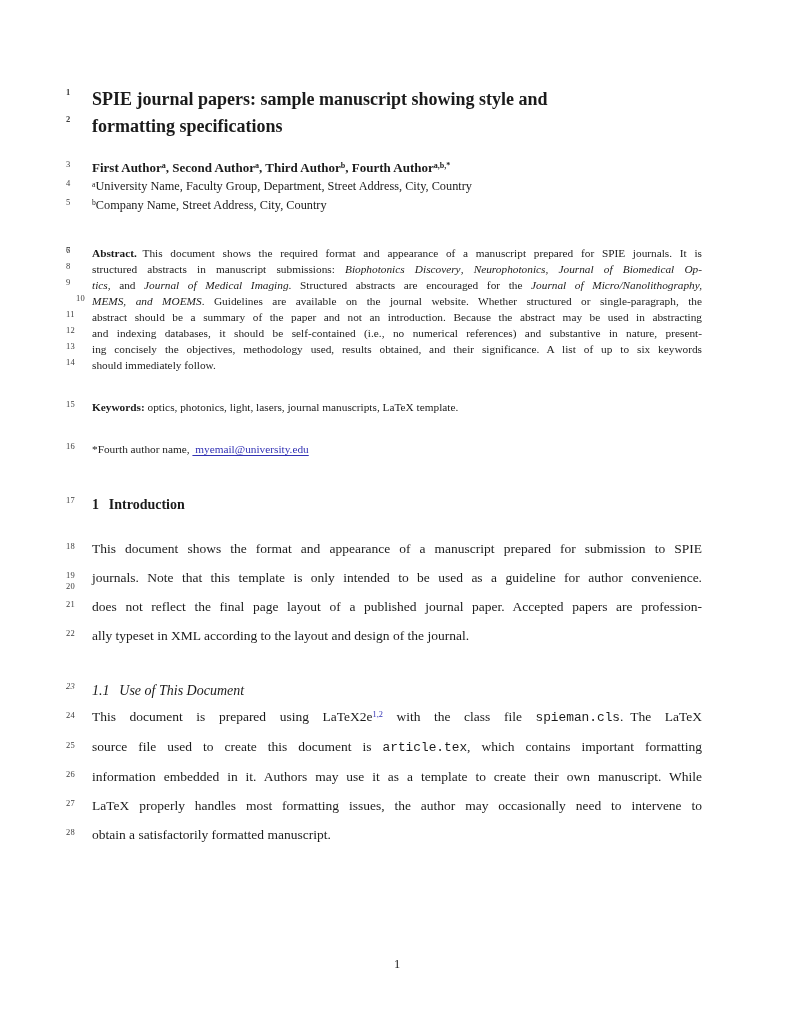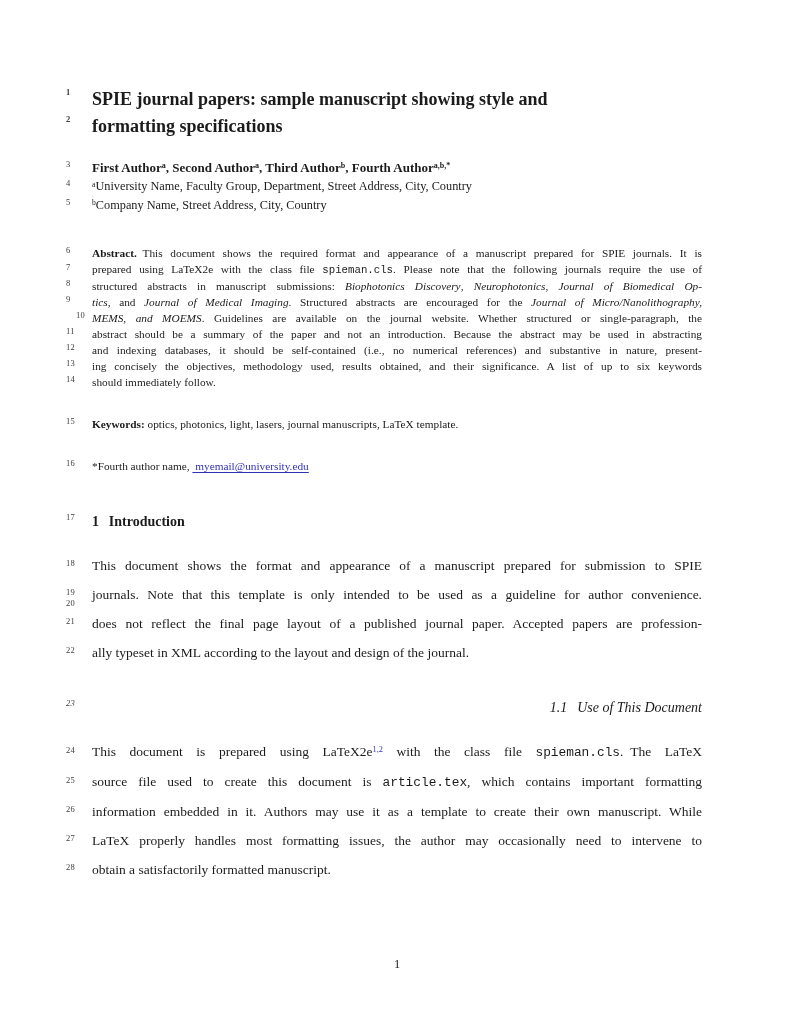--- a/index.html
+++ b/index.html
@@ -25,34 +25,34 @@
   .just .ltext { white-space: normal; text-align: justify; text-align-last: justify; }
 
   
   .b-title    { font-size: 18px;  line-height: 27px;  font-weight: bold; }
   .b-title .lineno { bottom: 7px; }
   .b-authors  { font-size: 13px;  line-height: 19px; }
   .b-affil    { font-size: 12.3px; line-height: 18.5px; }
   .b-abstract, .b-keywords, .b-email { font-size: 11.3px; line-height: 16px; }
   .b-h1       { font-size: 14px;  line-height: 20px; font-weight: bold; }
   .b-h1 .lineno, .b-h2 .lineno { bottom: 5px; font-weight: normal; }
-  .b-h2       { font-size: 14px;  line-height: 20px; font-style: italic; text-align: right; }
+  .b-h2       { font-size: 14px;  line-height: 20px; font-style: italic; }
   .b-body, .b-body2 { font-size: 13.5px; line-height: 18px; margin-top: 11px; }
 
   
   .b-title.block-start    { margin-top: 86px; }
   .b-authors.block-start  { margin-top: 18px; }
   .b-affil.block-start    { margin-top: 0; }
   .b-abstract.block-start { margin-top: 31px; }
   .b-keywords.block-start { margin-top: 26px; }
   .b-email.block-start    { margin-top: 26px; }
   .b-h1.block-start       { margin-top: 38px; }
   .b-body.block-start     { margin-top: 25px; }
   .b-h2.block-start       { margin-top: 36px; }
-  .b-body2.block-start    { margin-top: 25px; }
+  .b-body2.block-start    { margin-top: 7px; }
 
   
   .s-bold   { font-weight: bold; }
   .s-italic { font-style: italic; }
   .s-mono   { font-family: "Liberation Mono", "DejaVu Sans Mono", monospace; font-size: 0.95em; }
   .s-sup, .s-bsup, .s-cite {
     font-size: 62%;
     line-height: 0;
     position: relative;
     top: -0.45em;
@@ -95,21 +95,20 @@
       <div class="line b-affil">
         <span class="lineno" style="color: rgb(60, 60, 60);">5</span>
         <span class="ltext"><span class="s-sup">b</span><span>Company Name, Street Address, City, Country</span></span>
       </div>
       <div class="line b-abstract block-start just">
         <span class="lineno" style="color: rgb(60, 60, 60);">6</span>
         <span class="ltext"><span class="s-bold">Abstract.</span><span> This document shows the required format and appearance of a manuscript prepared for SPIE journals. It is</span></span>
       </div>
       <div class="line b-abstract just">
         <span class="lineno" style="color: rgb(60, 60, 60);">7</span>
-        <span class="ltext"><span>prepared using LaTeX2e with the class file </span><span class="s-mono">spieman.cls</span><span>. Please note that the following journals require the use of</span></span>
       </div>
       <div class="line b-abstract just">
         <span class="lineno" style="color: rgb(60, 60, 60);">8</span>
         <span class="ltext"><span>structured abstracts in manuscript submissions: </span><span class="s-italic">Biophotonics Discovery</span><span>, </span><span class="s-italic">Neurophotonics</span><span>, </span><span class="s-italic">Journal of Biomedical Op-</span></span>
       </div>
       <div class="line b-abstract just">
         <span class="lineno" style="color: rgb(60, 60, 60);">9</span>
         <span class="ltext"><span class="s-italic">tics</span><span>, and </span><span class="s-italic">Journal of Medical Imaging</span><span>. Structured abstracts are encouraged for the </span><span class="s-italic">Journal of Micro/Nanolithography,</span></span>
       </div>
       <div class="line b-abstract just">

